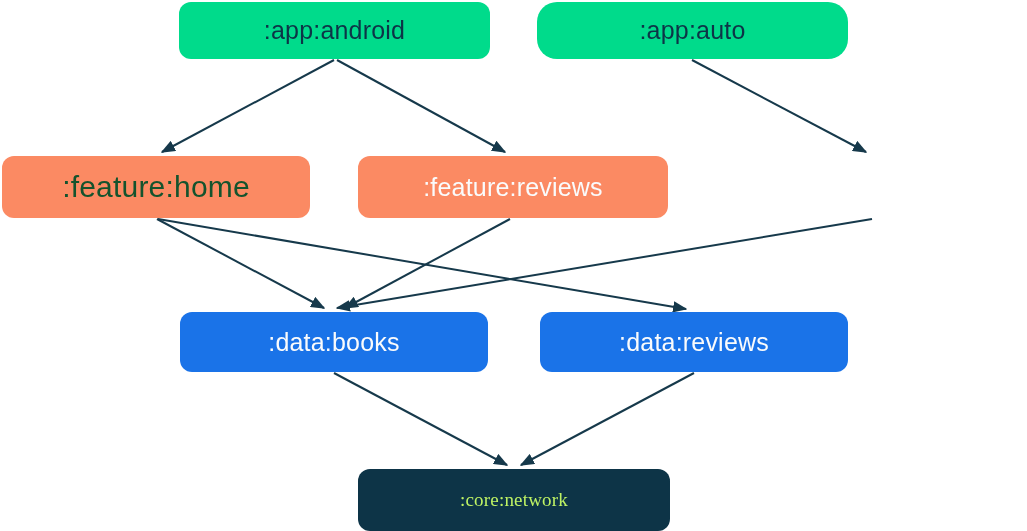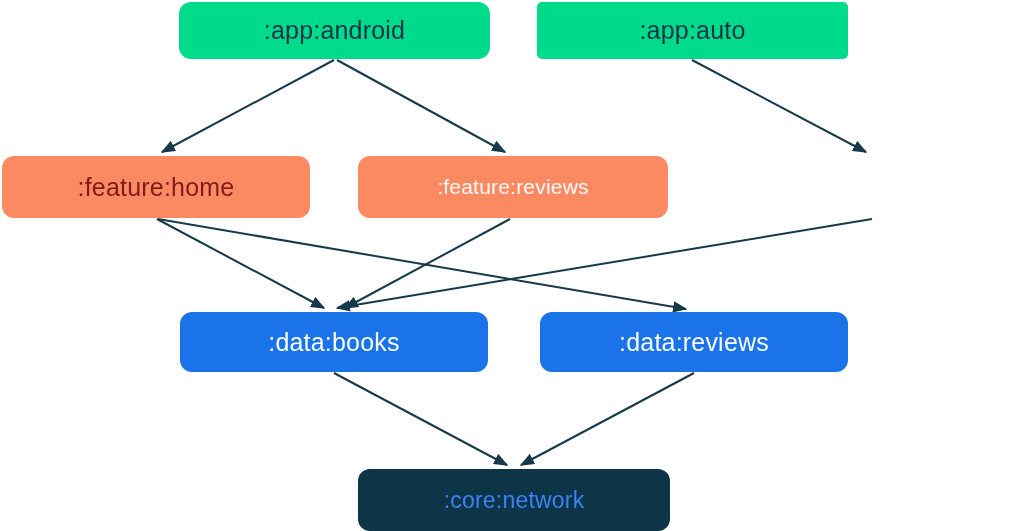--- a/index.html
+++ b/index.html
@@ -57,31 +57,31 @@
         <line x1="510" y1="219" x2="345" y2="308" stroke="#16394B" stroke-width="2" marker-end="url(#arrowhead)"></line>
         <line x1="872" y1="219" x2="337" y2="308" stroke="#16394B" stroke-width="2" marker-end="url(#arrowhead)"></line>
         <line x1="334" y1="373" x2="507" y2="465" stroke="#16394B" stroke-width="2" marker-end="url(#arrowhead)"></line>
         <line x1="694" y1="373" x2="521" y2="465" stroke="#16394B" stroke-width="2" marker-end="url(#arrowhead)"></line>
       </g>
   </svg>
 
 <div class="node" style="left: 179px; top: 2px; width: 311px; height: 57px; background: rgb(0, 219, 139); border-radius: 12px;">
       <span style="color: rgb(13, 52, 71); font-size: 25px;">:app:android</span>
     </div>
-    <div class="node" style="left: 537px; top: 2px; width: 311px; height: 57px; background: rgb(0, 219, 139); border-radius: 5px;">
+    <div class="node" style="left: 537px; top: 2px; width: 311px; height: 57px; background: rgb(0, 219, 139); border-radius: 20px;">
       <span style="color: rgb(13, 52, 71); font-size: 25px;">:app:auto</span>
     </div>
     <div class="node" style="left: 2px; top: 156px; width: 308px; height: 62px; background: rgb(251, 138, 99); border-radius: 12px;">
-      <span style="color: #7f1d1d; font-size: 25px;">:feature:home</span>
+      <span style="color: #14532d; font-size: 30px;">:feature:home</span>
     </div>
     <div class="node" style="left: 358px; top: 156px; width: 310px; height: 62px; background: rgb(251, 138, 99); border-radius: 12px;">
-      <span style="color: rgb(250, 251, 252); font-size: 21px;">:feature:reviews</span>
+      <span style="color: rgb(250, 251, 252); font-size: 25px;">:feature:reviews</span>
     </div>
     <div class="node" style="left: 540px; top: 312px; width: 308px; height: 60px; background: rgb(26, 115, 232); border-radius: 12px;">
       <span style="color: rgb(250, 251, 252); font-size: 25px;">:data:reviews</span>
     </div>
     <div class="node" style="left: 180px; top: 312px; width: 308px; height: 60px; background: rgb(26, 115, 232); border-radius: 12px;">
       <span style="color: rgb(250, 251, 252); font-size: 25px;">:data:books</span>
     </div>
     <div class="node" style="left: 358px; top: 469px; width: 312px; height: 62px; background: rgb(13, 52, 71); border-radius: 12px;">
-      <span style="color: #3b82f6; font-size: 23px;">:core:network</span>
+      <span style="color: #bef264; font-size: 19px; font-family: Liberation Serif, serif;">:core:network</span>
     </div>
   </div>
 
 </body></html>

